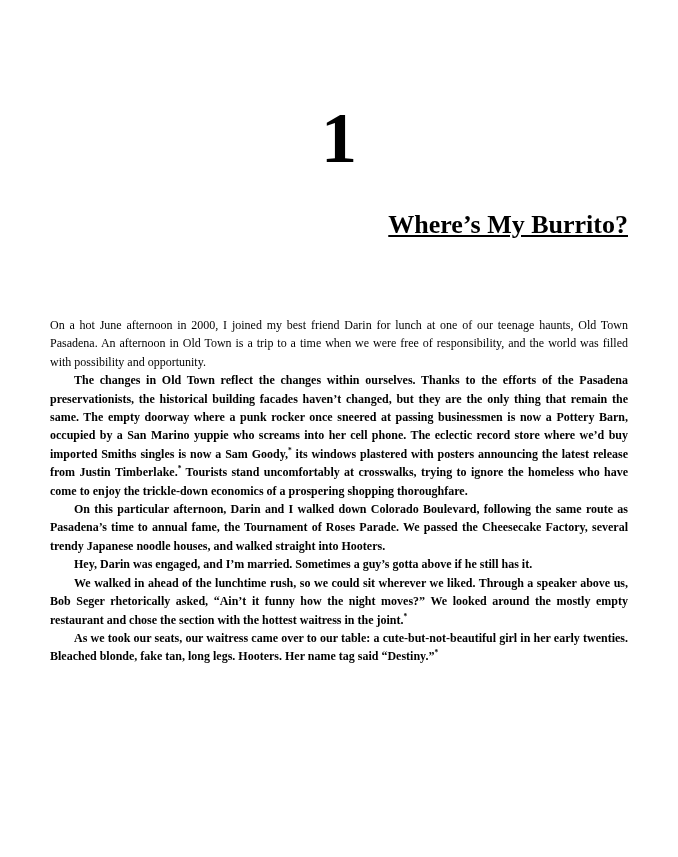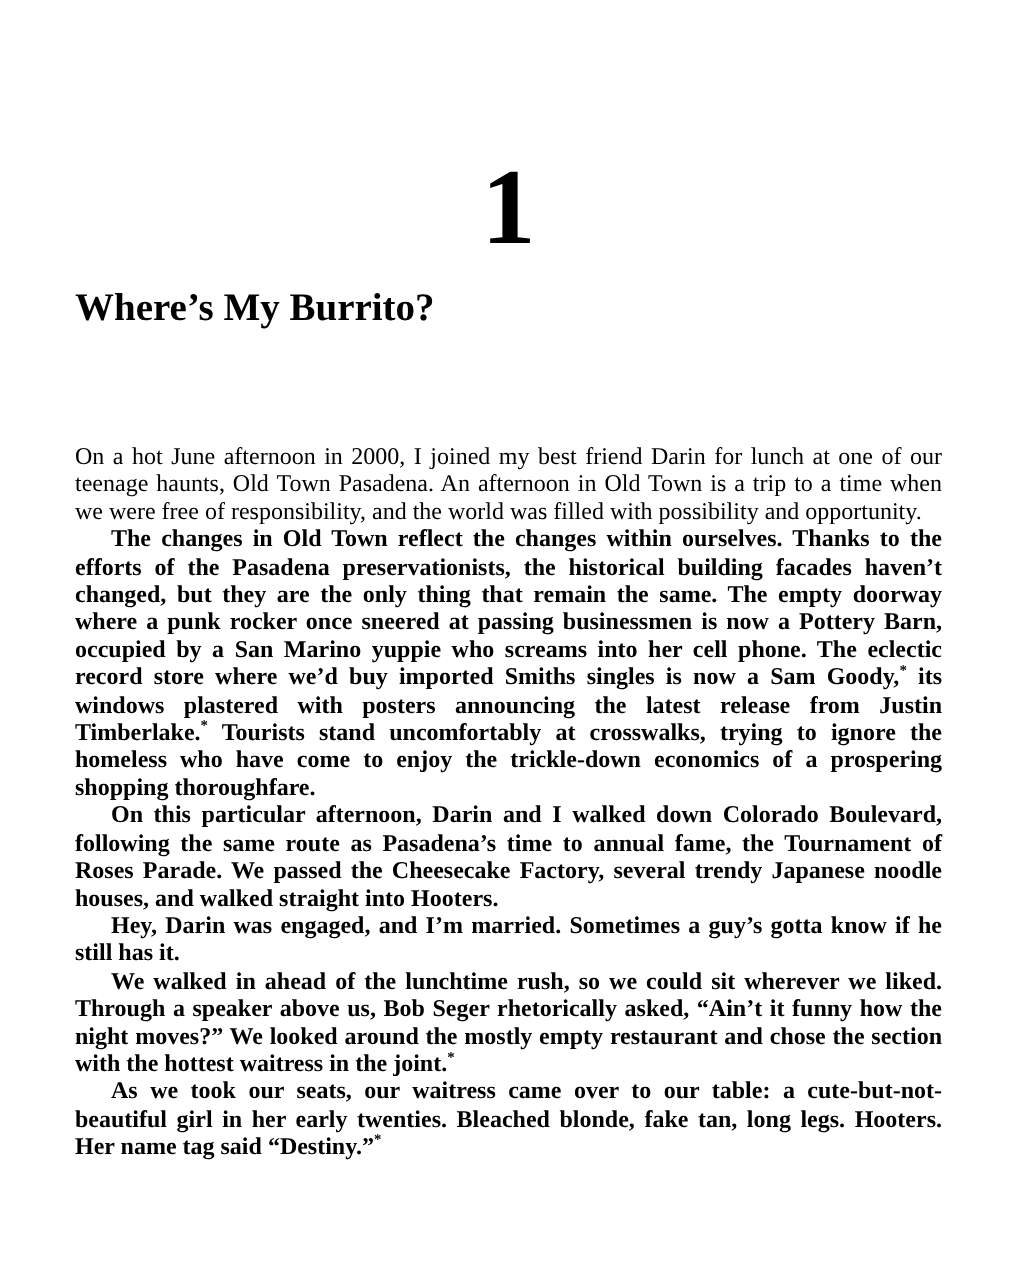--- a/index.html
+++ b/index.html
@@ -21,29 +21,30 @@
   .chapter-number {
     margin: 0;
     padding-top: 102px;
     font-size: 72px;
     line-height: 72px;
     font-weight: bold;
     text-align: center;
     letter-spacing: 0;
   }
   .chapter-title {
-    margin: 16px 0 0 0;
+    margin: 36px 0 0 0;
     font-size: 26px;
     line-height: 30px;
     font-weight: bold;
-    text-align: left;
+    text-align: right;
+    text-decoration: underline;
   }
   .body-text {
     margin-top: 76px;
-    font-size: 16px;
+    font-size: 12px;
     line-height: 18.4px;
     text-align: justify;
     text-justify: inter-word;
   }
   .body-text p {
     margin: 0;
   }
   .body-text p.indent {
     text-indent: 24px;
     font-weight: bold;
@@ -57,17 +58,17 @@
 </head>
 <body>
 
 <div class="page">
   <div class="chapter-number">1</div>
   <h1 class="chapter-title">Where’s My Burrito?</h1>
   <div class="body-text">
       <p>On a hot June afternoon in 2000, I joined my best friend Darin for lunch at one of our teenage haunts, Old Town Pasadena. An afternoon in Old Town is a trip to a time when we were free of responsibility, and the world was filled with possibility and opportunity.</p>
       <p class="indent">The changes in Old Town reflect the changes within ourselves. Thanks to the efforts of the Pasadena preservationists, the historical building facades haven’t changed, but they are the only thing that remain the same. The empty doorway where a punk rocker once sneered at passing businessmen is now a Pottery Barn, occupied by a San Marino yuppie who screams into her cell phone. The eclectic record store where we’d buy imported Smiths singles is now a Sam Goody,<sup>*</sup> its windows plastered with posters announcing the latest release from Justin Timberlake.<sup>*</sup> Tourists stand uncomfortably at crosswalks, trying to ignore the homeless who have come to enjoy the trickle-down economics of a prospering shopping thoroughfare.</p>
       <p class="indent">On this particular afternoon, Darin and I walked down Colorado Boulevard, following the same route as Pasadena’s time to annual fame, the Tournament of Roses Parade. We passed the Cheesecake Factory, several trendy Japanese noodle houses, and walked straight into Hooters.</p>
-      <p class="indent">Hey, Darin was engaged, and I’m married. Sometimes a guy’s gotta know if he still has it.</p>
+      <p class="indent">Hey, Darin was engaged, and I’m married. Sometimes a guy’s gotta above if he still has it.</p>
       <p class="indent">We walked in ahead of the lunchtime rush, so we could sit wherever we liked. Through a speaker above us, Bob Seger rhetorically asked, “Ain’t it funny how the night moves?” We looked around the mostly empty restaurant and chose the section with the hottest waitress in the joint.<sup>*</sup></p>
       <p class="indent">As we took our seats, our waitress came over to our table: a cute-but-not-beautiful girl in her early twenties. Bleached blonde, fake tan, long legs. Hooters. Her name tag said “Destiny.”<sup>*</sup></p>
     </div>
 </div>
 
 </body></html>

